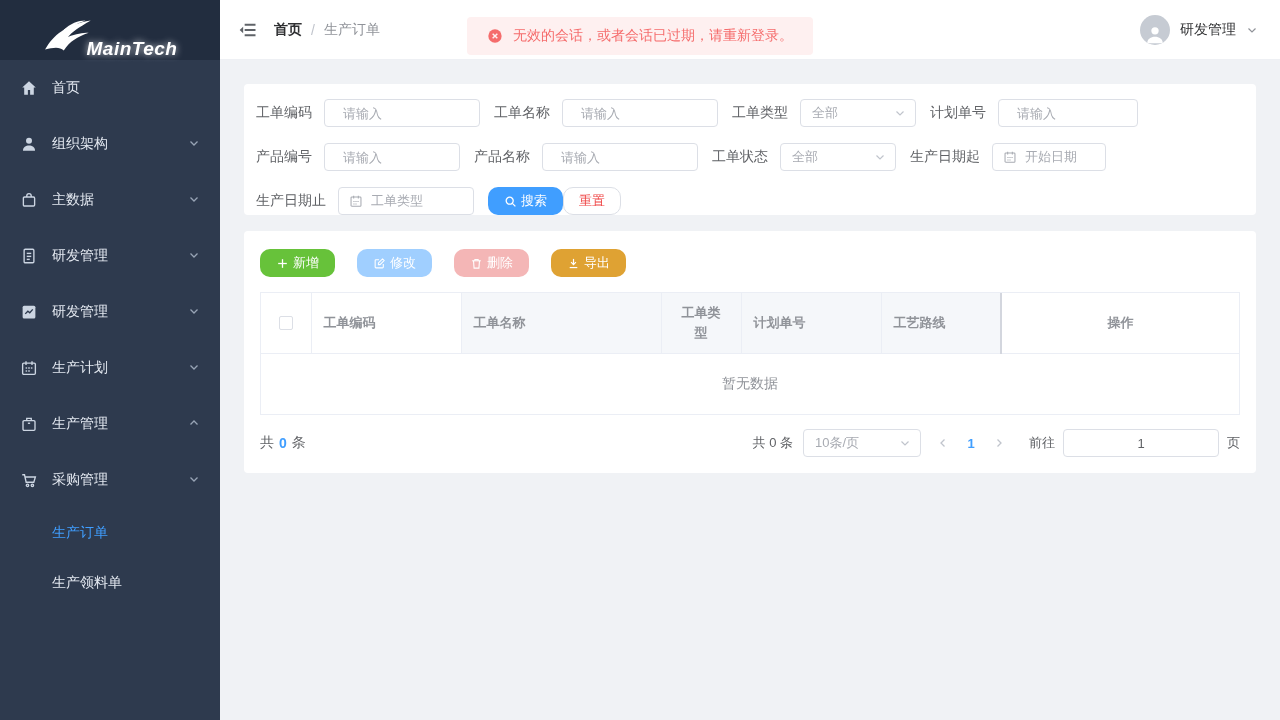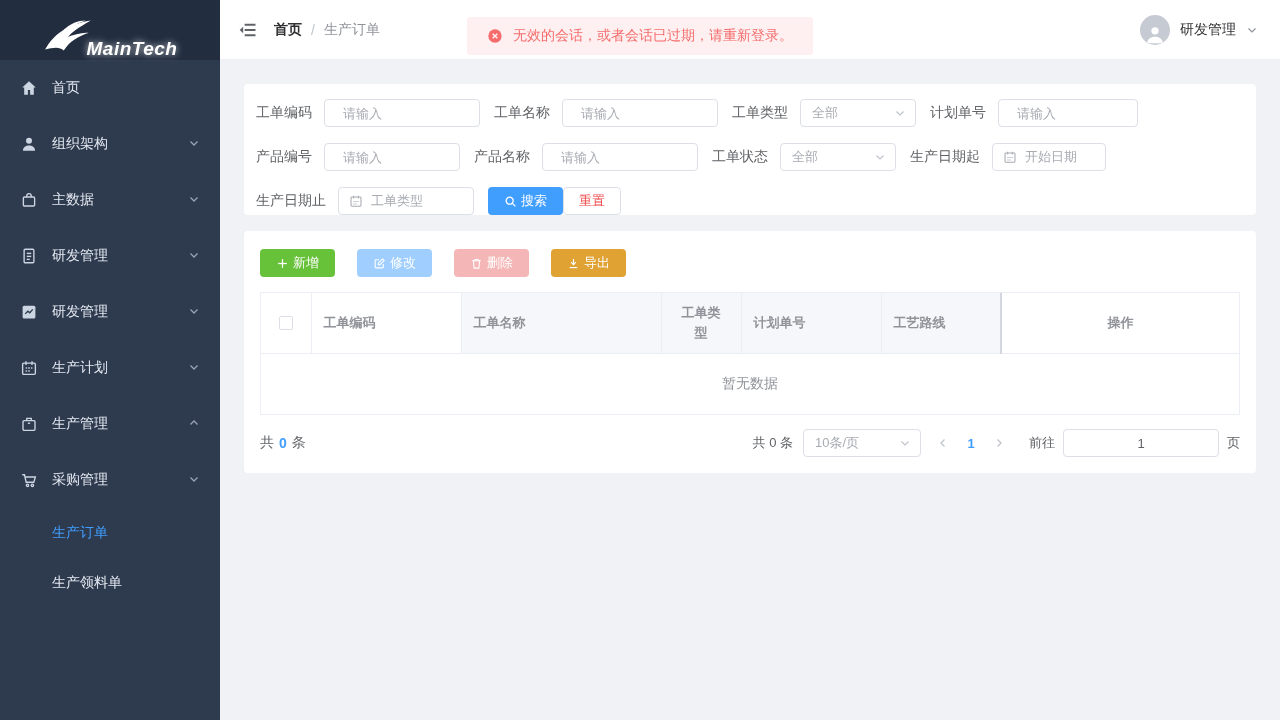--- a/index.html
+++ b/index.html
@@ -42,21 +42,21 @@
   .form-row { display:flex; align-items:center; margin-bottom:16px; }
   .form-item { display:flex; align-items:center; margin-right:14px; }
   .form-label { font-size:14px; color:#606266; margin-right:12px; white-space:nowrap; }
   .ctrl { height:28px; border:1px solid #dcdfe6; border-radius:4px; background:#fff; font-size:13px; color:#606266; }
   input.ctrl { padding:0 18px; width:156px; outline:none; font-family:"Liberation Sans",sans-serif; }
   input.ctrl::placeholder { color:#a8abb2; }
   .select-ctrl { width:116px; display:flex; align-items:center; justify-content:space-between; padding:0 9px 0 11px; color:#a8abb2; cursor:pointer; }
   .select-ctrl .sel-chev { color:#c0c4cc; display:flex; }
   .date-ctrl { width:114px; display:flex; align-items:center; gap:8px; padding:0 10px; color:#a8abb2; cursor:pointer; }
   .date-ctrl svg { color:#a8abb2; flex-shrink:0; }
-  .btn { height:28px; border-radius:4px; font-size:13px; display:inline-flex; align-items:center; justify-content:center; padding:0 15px; cursor:pointer; border:1px solid transparent; gap:4px; white-space:nowrap; }
+  .btn { height:28px; border-radius:10px; font-size:13px; display:inline-flex; align-items:center; justify-content:center; padding:0 15px; cursor:pointer; border:1px solid transparent; gap:4px; white-space:nowrap; }
   .btn svg { flex-shrink:0; }
   .btn-primary { background:var(--primary,#409eff); color:#fff; }
   .btn-plain { background:#fff; border-color:#dcdfe6; color:#ef4444; }
   .btn-success { background:var(--success,#67c23a); color:#fff; }
   .btn-info-dis { background:var(--info-disabled,#a0cfff); color:#fff; cursor:not-allowed; }
   .btn-danger-dis { background:var(--danger-disabled,#f4b6b6); color:#fff; cursor:not-allowed; }
   .btn-warning { background:var(--warning,#dfa233); color:#fff; }
   
   .table-card { padding:18px 16px 16px 16px; }
   .toolbar { display:flex; gap:22px; margin-bottom:15px; }

